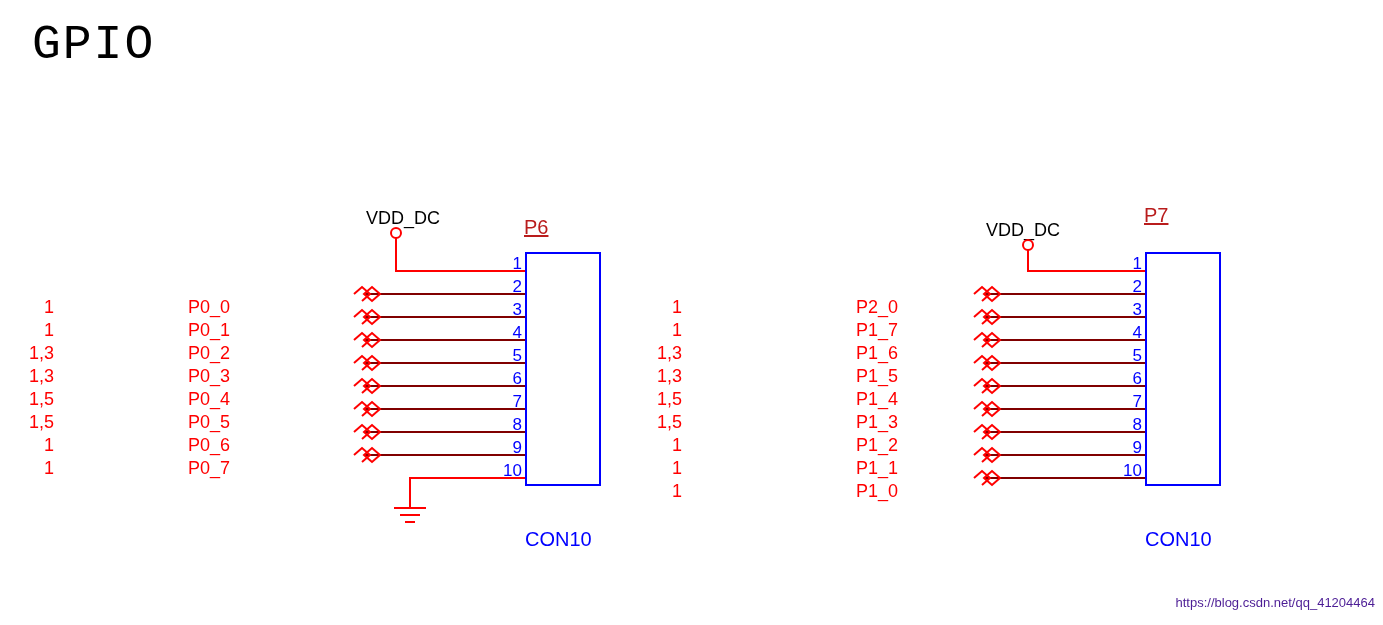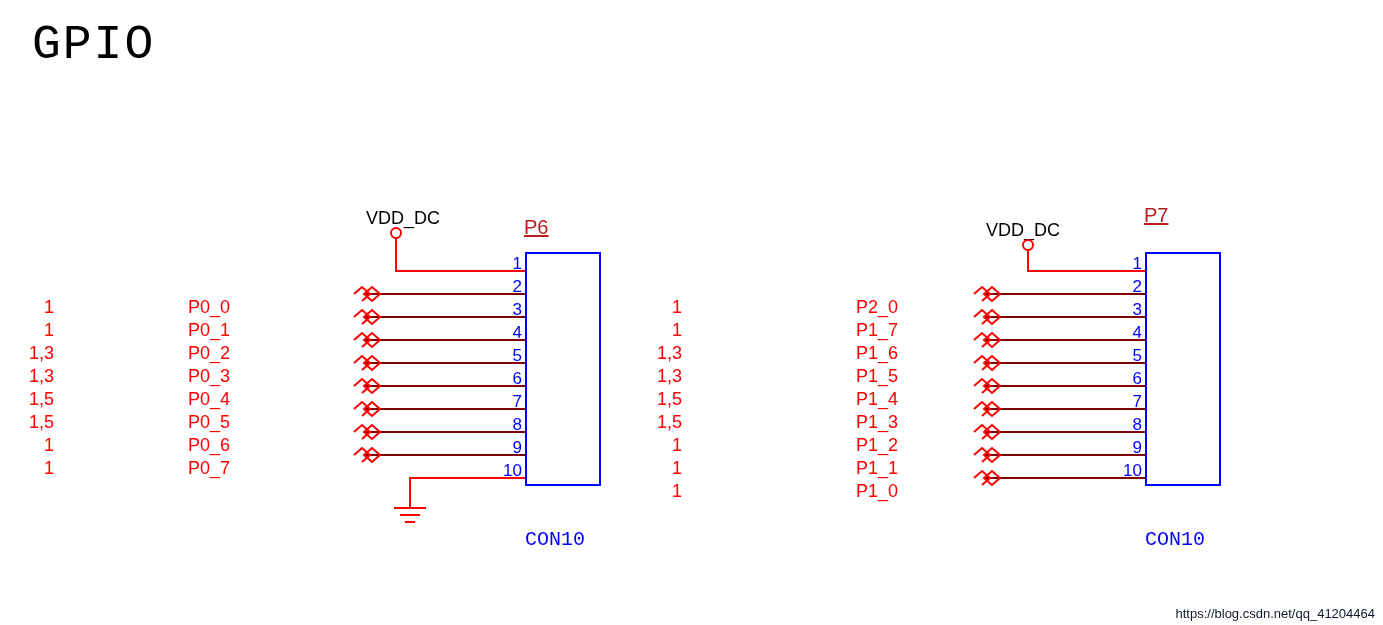--- a/index.html
+++ b/index.html
@@ -20,23 +20,23 @@
     text-align: left;
     font-family: "Courier New", monospace;
     font-weight: normal;
     font-size: 48px;
     color: #000;
     letter-spacing: 2px;
     margin-left: 32px;
   }
   .watermark {
     position: absolute;
-    bottom: 4px;
+    bottom: 15px;
     right: 8px;
-    color: #0f172a;
+    color: #4c1d95;
     font-size: 13px;
     font-family: Arial, sans-serif;
   }
 
   
   .labelcol {
     position: absolute;
     color: #ff0000;
     font-family: Arial, Helvetica, sans-serif;
     font-size: 18px;
@@ -58,21 +58,21 @@
   .conn-name {
     position: absolute;
     color: #b91c1c;
     font-family: Arial, Helvetica, sans-serif;
     font-size: 20px;
     text-decoration: underline;
   }
   .conn-type {
     position: absolute;
     color: #0000ff;
-    font-family: Liberation Mono, monospace;
+    font-family: Liberation Sans, sans-serif;
     font-size: 20px;
   }
   .pin-num {
     position: absolute;
     color: #0000ff;
     font-family: Arial, Helvetica, sans-serif;
     font-size: 17px;
     text-align: right;
     width: 24px;
   }

